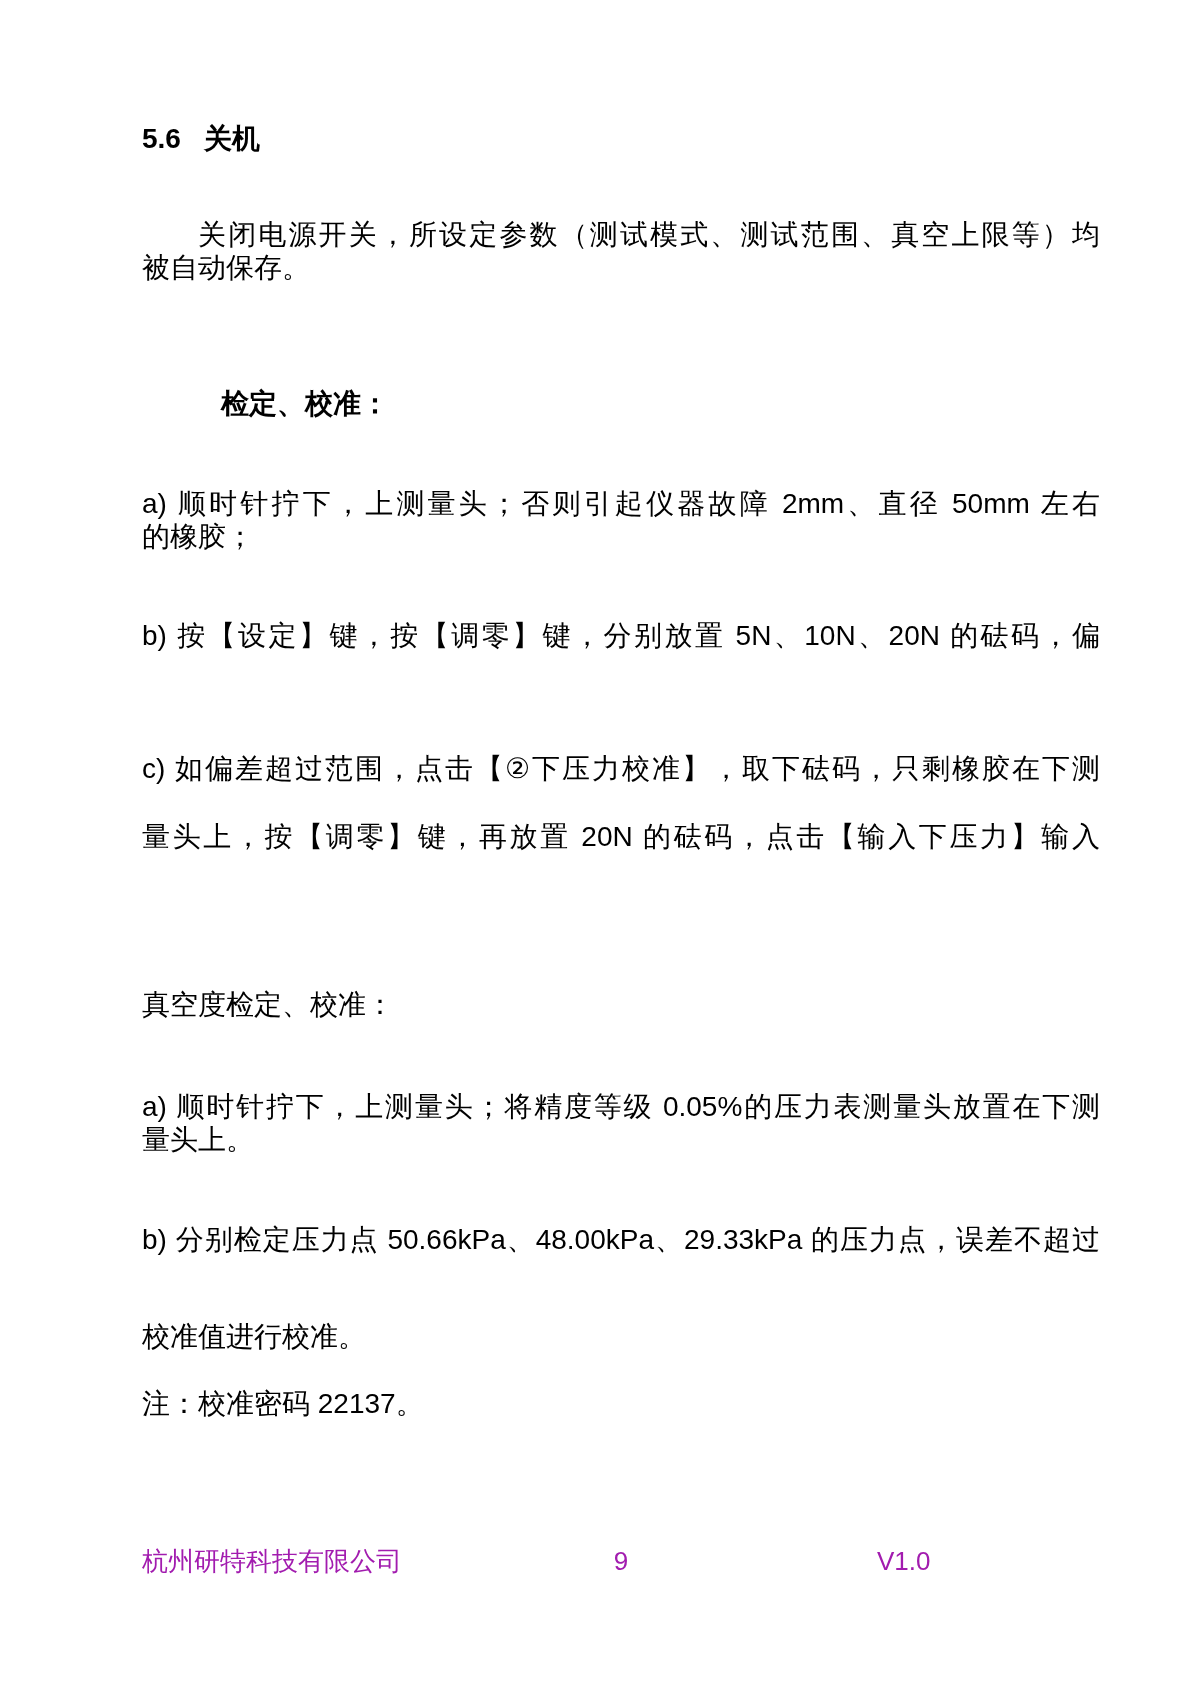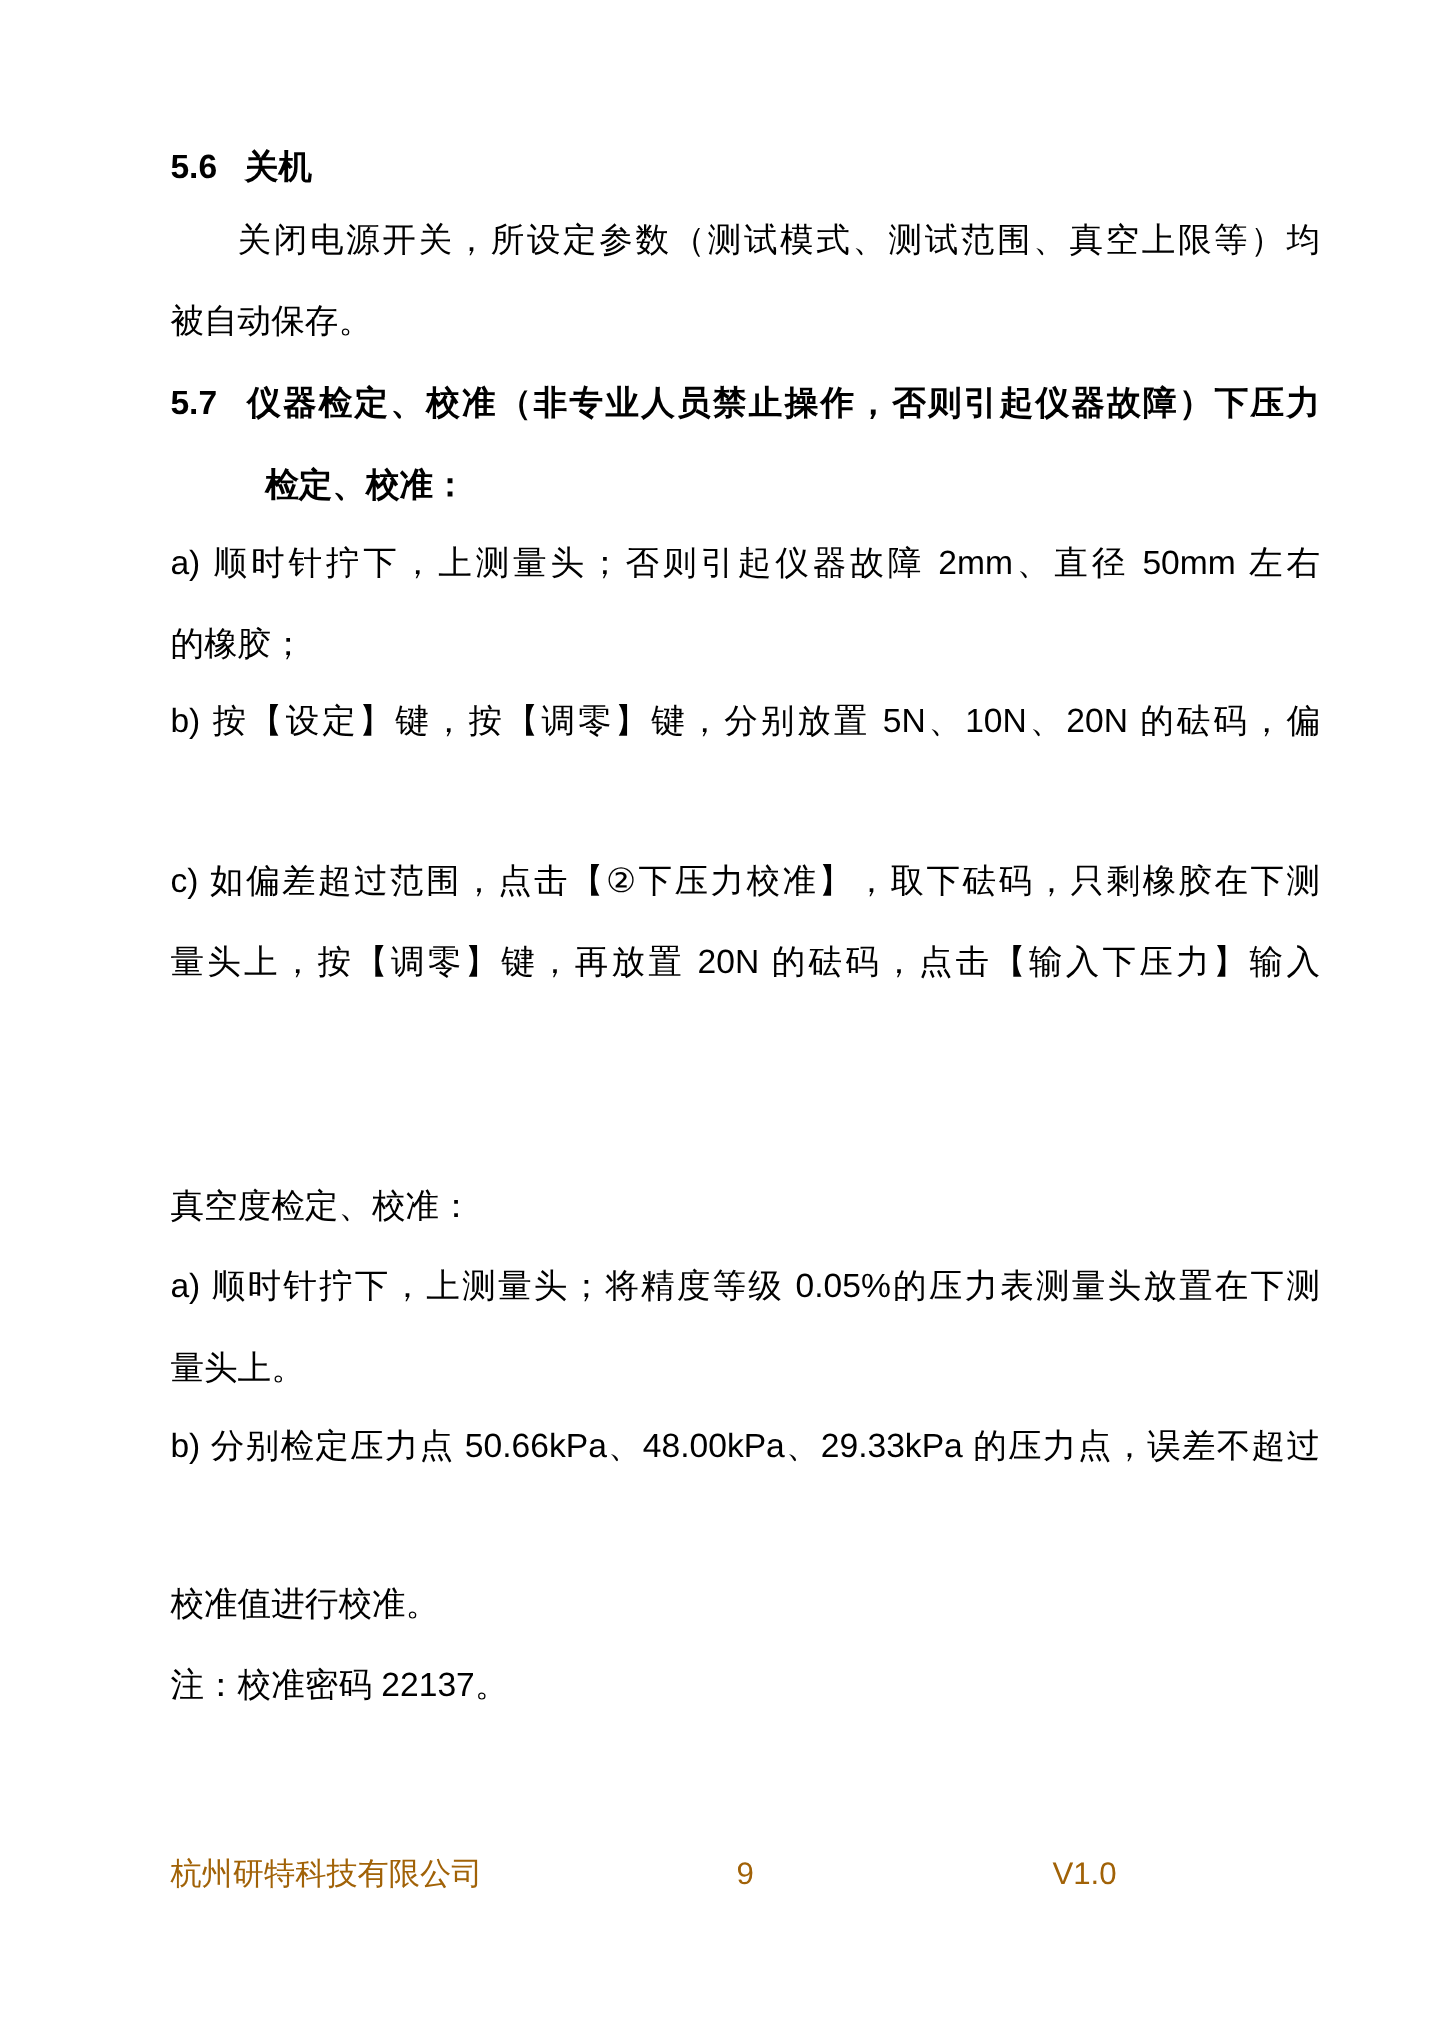--- a/index.html
+++ b/index.html
@@ -19,50 +19,48 @@
     font-size:28px;
     line-height:32px;
     white-space:nowrap;
     color:#000000;
   }
   
   .j {
     white-space:normal;
     text-align:justify;
     text-align-last:justify;
+    margin-top:35px;
   }
   .b { font-weight:bold; }
   .ind  { text-indent:56px; }                       
   .ind2 { padding-left:79px; box-sizing:border-box; }
   .num  { display:inline-block; min-width:62px; }    
   .footer-item {
     position:absolute;
     font-size:26px;
     line-height:30px;
-    color:#a16207;
+    color:#a21caf;
   }
   .footer-company { left:142px; top:1546px; }
   .footer-page    { left:142px; top:1546px; width:958px; text-align:center; }
   .footer-version { left:877px; top:1546px; }
 </style>
 </head>
 <body>
 
 <div class="page">
 
   <div class="line b" style="top:123px">
     <span class="num">5.6</span><span>关机</span>
   </div>
 
   <div class="line j ind" style="top:184px">关闭电源开关，所设定参数（测试模式、测试范围、真空上限等）均</div>
   <div class="line" style="top:252px">被自动保存。</div>
 
-  <div class="line b j" style="top:320px">
-    <span class="num">5.7</span><span>仪器检定、校准（非专业人员禁止操作，否则引起仪器故障）下压力</span>
-  </div>
   <div class="line b ind2" style="top:388px">检定、校准：</div>
 
   <div class="line j" style="top:453px">a) 顺时针拧下，上测量头；否则引起仪器故障 2mm、直径 50mm 左右</div>
   <div class="line" style="top:521px">的橡胶；</div>
 
   <div class="line j" style="top:585px">b) 按【设定】键，按【调零】键，分别放置 5N、10N、20N 的砝码，偏</div>
 
   <div class="line j" style="top:718px">c) 如偏差超过范围，点击【②下压力校准】，取下砝码，只剩橡胶在下测</div>
   <div class="line j" style="top:786px">量头上，按【调零】键，再放置 20N 的砝码，点击【输入下压力】输入</div>
 

